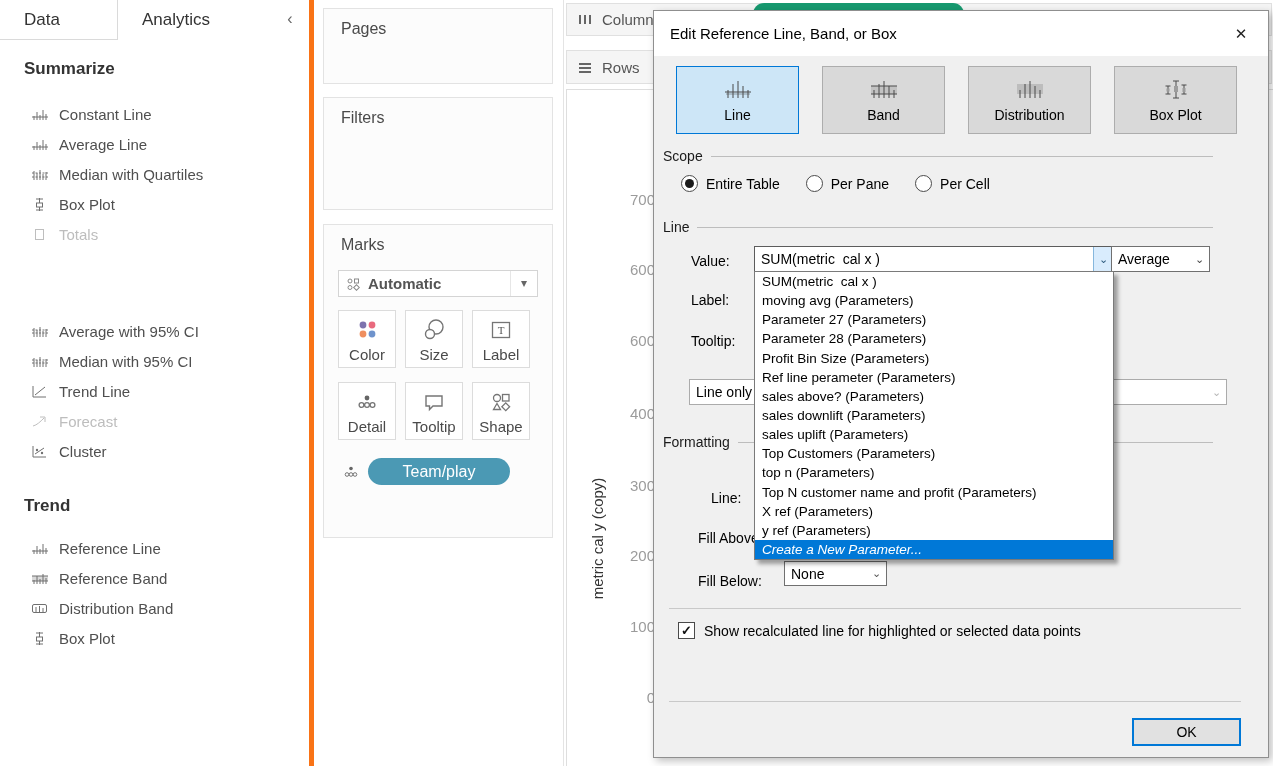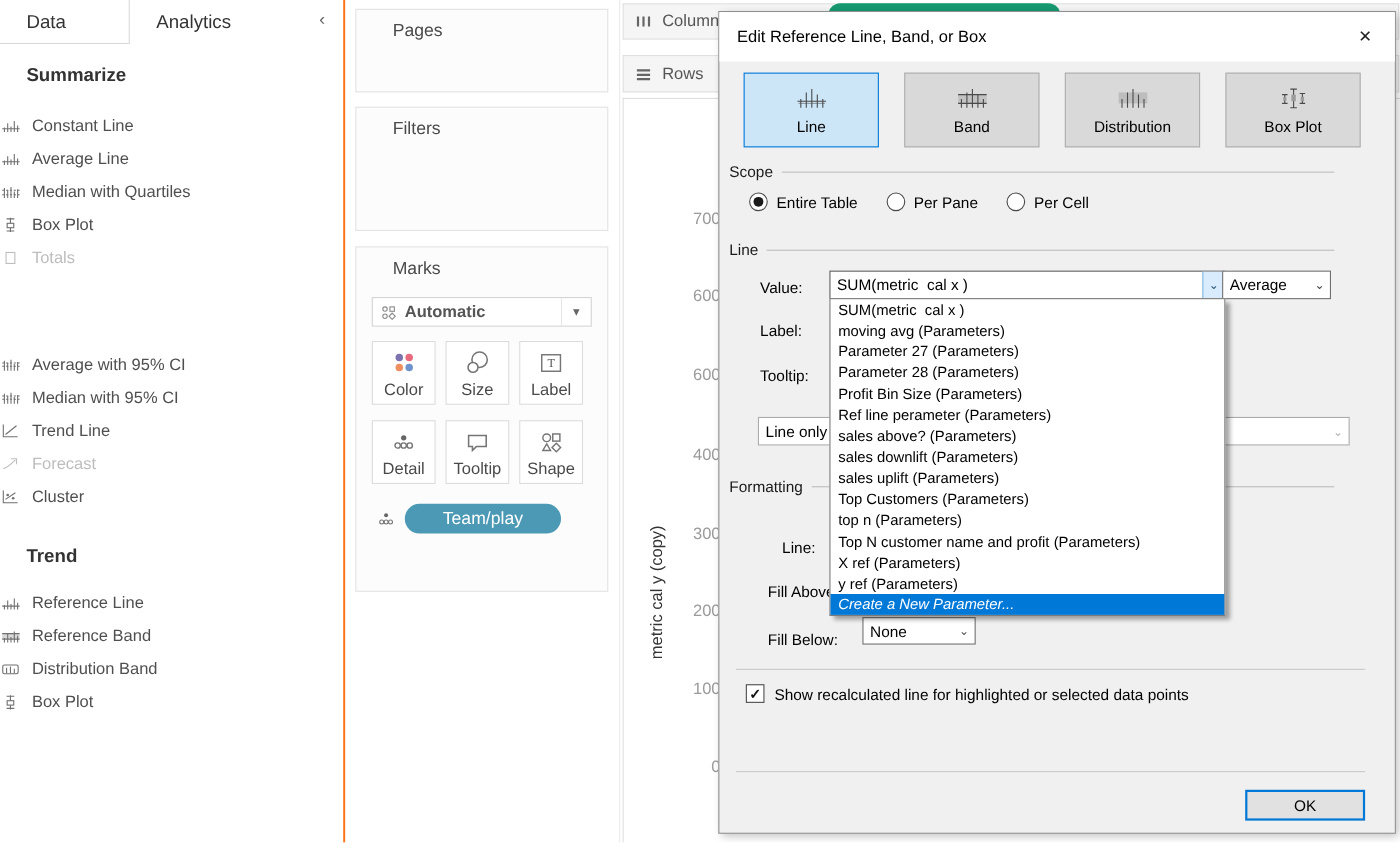--- a/index.html
+++ b/index.html
@@ -2,35 +2,35 @@
 <html><head>
 <meta charset="utf-8">
 <style>
   html,body{margin:0;padding:0;}
   body{
     width:1273px;height:766px;position:relative;overflow:hidden;
     font-family:"Liberation Sans",sans-serif;background:#fff;color:#333;
   }
   svg{display:block}
   
-  .leftpanel{position:absolute;left:0;top:0;width:314px;height:766px;background:#fff;border-right:2px solid #f97316;box-sizing:border-box;}
+  .leftpanel{position:absolute;left:0;top:0;width:314px;height:766px;background:#fff;border-right:5px solid #f97316;box-sizing:border-box;}
   .tabbar{position:relative;height:40px;}
   .tab-data{position:absolute;left:0;top:0;width:118px;height:40px;line-height:40px;padding-left:24px;box-sizing:border-box;
     border-right:1px solid #dadada;border-bottom:1px solid #dadada;font-size:17px;color:#333;}
   .tab-analytics{position:absolute;left:118px;top:0;height:40px;line-height:40px;padding-left:24px;font-size:17px;font-weight:normal;color:#333;}
   .collapse-btn{position:absolute;right:10px;top:0;height:40px;line-height:38px;font-size:16px;color:#666;width:18px;text-align:center;}
   .section{position:absolute;left:0;width:314px;}
   .sec-title{padding-left:24px;font-size:17px;font-weight:bold;color:#333;height:26px;line-height:26px;}
-  .aitem{height:30px;display:flex;align-items:center;font-size:15px;color:#4f4f4f;}
+  .aitem{height:30px;display:flex;align-items:center;padding-left:30px;font-size:15px;color:#4f4f4f;}
   .aitem .ic{width:18px;margin-right:11px;display:flex;justify-content:center;}
   .aitem.disabled{color:#bdbdbd;}
   .aitem.disabled .ic{opacity:.45;}
   
   .midpanel{position:absolute;left:314px;top:0;width:250px;height:766px;background:#fff;border-right:1px solid #e4e4e4;box-sizing:border-box;}
-  .card{position:absolute;left:9px;width:230px;border:1px solid #e3e3e3;background:#fcfcfc;box-sizing:border-box;padding-left:16px;}
+  .card{position:absolute;left:9px;width:230px;border:1px solid #e3e3e3;background:#fcfcfc;box-sizing:border-box;}
   .card-label{padding:11px 0 0 17px;font-size:16px;color:#4a4a4a;}
   .auto-combo{position:absolute;left:14px;top:45px;width:200px;height:27px;border:1px solid #d4d4d4;background:#fff;box-sizing:border-box;display:flex;align-items:center;}
   .auto-combo .txt{font-size:15px;color:#555;margin-left:8px;flex:1;font-weight:bold;}
   .auto-combo .arr{width:26px;text-align:center;color:#666;font-size:12px;border-left:1px solid #e6e6e6;align-self:stretch;line-height:25px;}
   .mark-btn{position:absolute;width:58px;height:58px;border:1px solid #dcdcdc;background:#fff;box-sizing:border-box;
     display:flex;flex-direction:column;align-items:center;justify-content:flex-end;padding-bottom:4px;}
   .mark-btn .lbl{font-size:15px;color:#4a4a4a;margin-top:4px;}
   .pill-row{position:absolute;left:14px;top:233px;display:flex;align-items:center;}
   .pill{margin-left:30px;width:142px;height:27px;border-radius:14px;background:#4b99b4;color:#fff;font-size:16px;
     display:flex;align-items:center;justify-content:center;}

